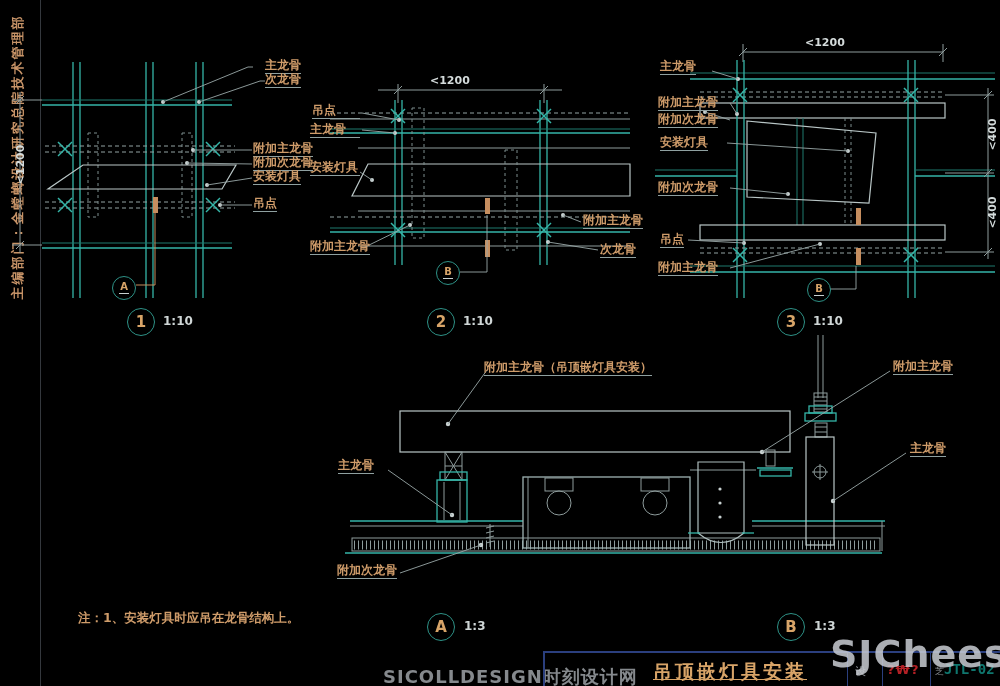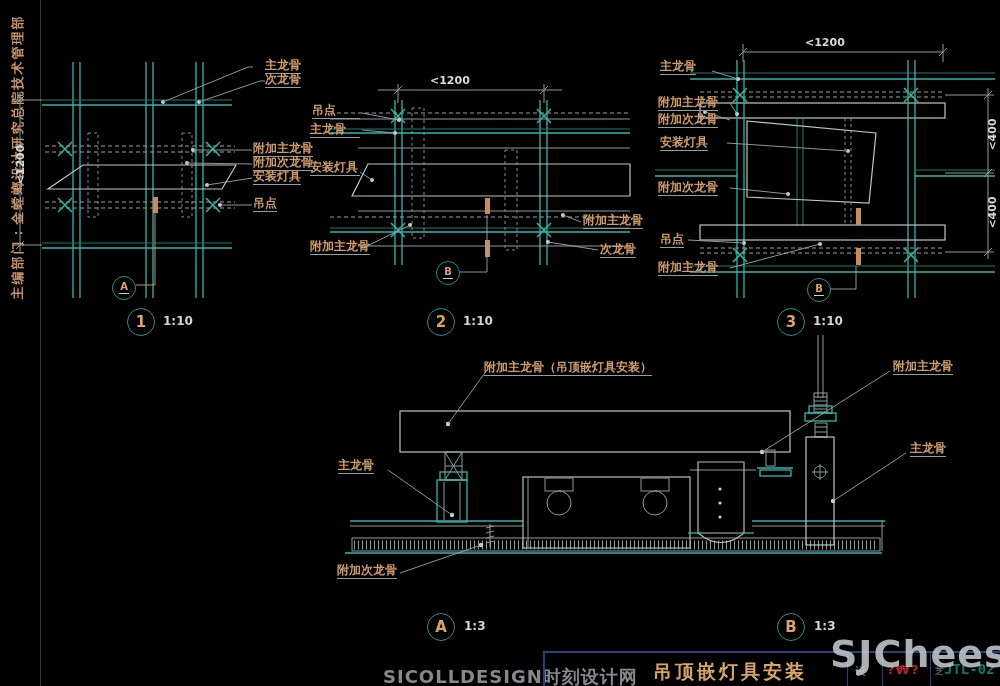--- a/index.html
+++ b/index.html
@@ -35,21 +35,21 @@
         transform:rotate(-90deg);color:#c89468;font-weight:bold;font-size:13px;
         letter-spacing:2px;white-space:nowrap;}
   .frameline{position:absolute;left:40px;top:0;width:1px;height:686px;background:#34383d;}
   .note{position:absolute;left:78px;top:610px;color:#cf9c6a;font-weight:bold;font-size:12.5px;}
   .brand{position:absolute;left:383px;top:665px;color:#85898d;font-weight:bold;font-size:18px;
          letter-spacing:1px;white-space:nowrap;}
   .tblock{position:absolute;left:543px;top:651px;width:455px;height:34px;
           border:2px solid #2b3f7e;}
   .tdiv{position:absolute;top:0;width:1px;height:100%;background:#2b3f7e;}
   .ttitle{position:absolute;left:70px;top:6px;width:230px;text-align:center;color:#d8a468;
-          font-weight:bold;font-size:19px;letter-spacing:3px;}
+          font-weight:bold;font-size:19px;letter-spacing:3px;text-decoration:underline;}
   .tcell{position:absolute;color:#8b8f94;font-size:11px;}
   .tred{position:absolute;color:#b32025;font-weight:bold;font-size:13px;letter-spacing:1px;}
   .tnum{position:absolute;color:#0f766e;font-weight:bold;font-size:14px;
         font-family:"DejaVu Sans Mono",monospace;}
   .tpre{position:absolute;color:#8b8f94;font-size:9px;}
   .wm{position:absolute;left:830px;top:632px;color:rgba(201,204,210,0.85);
       font-weight:bold;font-size:38px;letter-spacing:1px;z-index:5;}
 </style>
 </head>
 <body>
@@ -351,20 +351,21 @@
   <div class="lbl" style="left:484px;top:361px;">附加主龙骨（吊顶嵌灯具安装）</div>
   <div class="lbl" style="left:338px;top:459px;">主龙骨</div>
   <div class="lbl" style="left:337px;top:564px;">附加次龙骨</div>
   <div class="lbl" style="left:893px;top:360px;">附加主龙骨</div>
   <div class="lbl" style="left:910px;top:442px;">主龙骨</div>
   <div class="ncirc" style="left:427px;top:613px;">A</div>
   <div class="scale" style="left:464px;top:619px;">1:3</div>
   <div class="ncirc" style="left:777px;top:613px;">B</div>
   <div class="scale" style="left:814px;top:619px;">1:3</div>
 
+  <div class="note">注：1、安装灯具时应吊在龙骨结构上。</div>
 
   <div class="brand">
     <span>SICOLLDESIGN</span><span>时刻设计网</span>
   </div>
 
   <div class="tblock">
     <div class="tdiv" style="left:302px;"></div>
     <div class="tdiv" style="left:337px;"></div>
     <div class="tdiv" style="left:385px;"></div>
     <div class="ttitle">吊顶嵌灯具安装</div>

